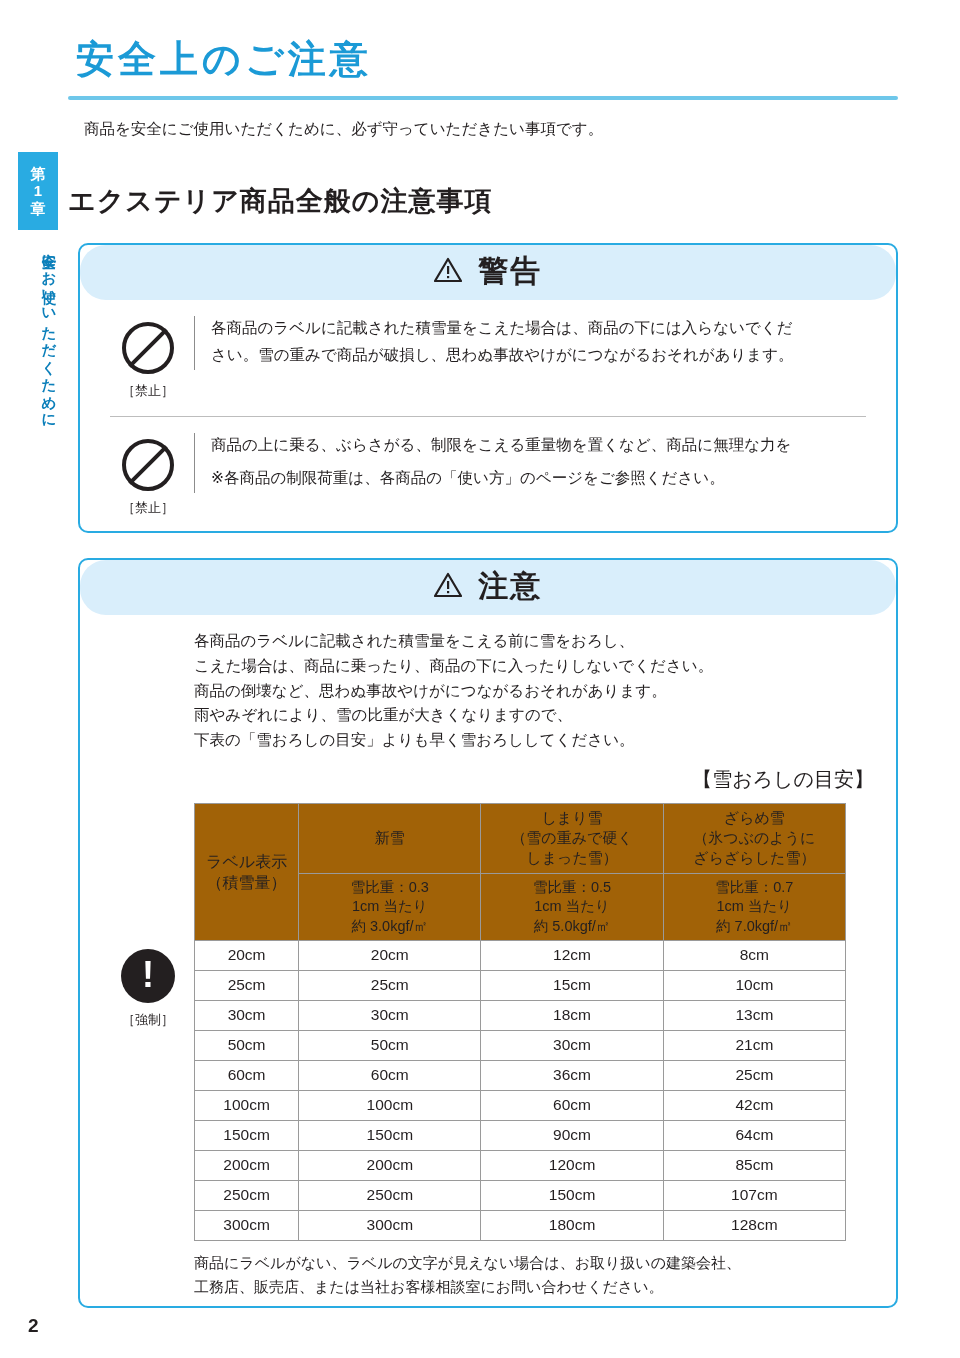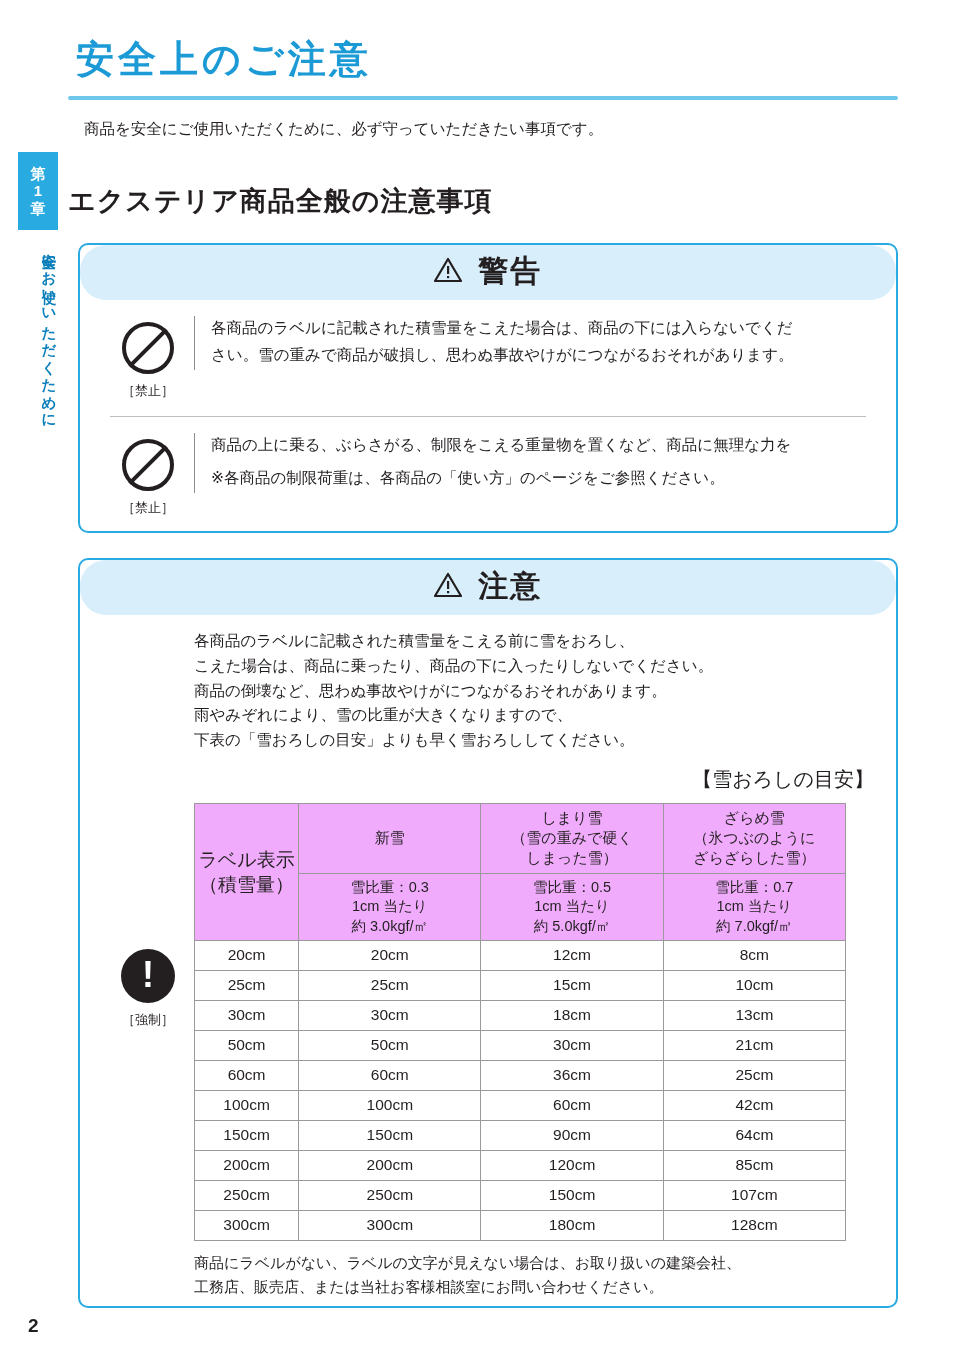--- a/index.html
+++ b/index.html
@@ -195,26 +195,26 @@
     width: 652px;
     font-size: 15px;
   }
   table.snow td, table.snow th {
     border: 1px solid #9a9a9a;
     text-align: center;
     padding: 4px 2px;
     font-weight: normal;
     line-height: 1.35;
   }
-  table.snow thead th { background: #f0abfc; }
+  table.snow thead th { background: #a16207; }
   .th-label { width: 104px; }
   .th-col { width: 182px; }
   .hdr-name { height: 58px; font-size: 15px; }
   .hdr-dens { height: 64px; font-size: 14.5px; }
-  .lbl-cell { font-size: 19px; }
+  .lbl-cell { font-size: 16px; }
   tbody td { height: 30px; font-size: 15.5px; }
 
   .foot-note {
     margin-top: 10px;
     font-size: 15px;
     line-height: 1.6;
   }
 
   .page-num {
     position: absolute;

